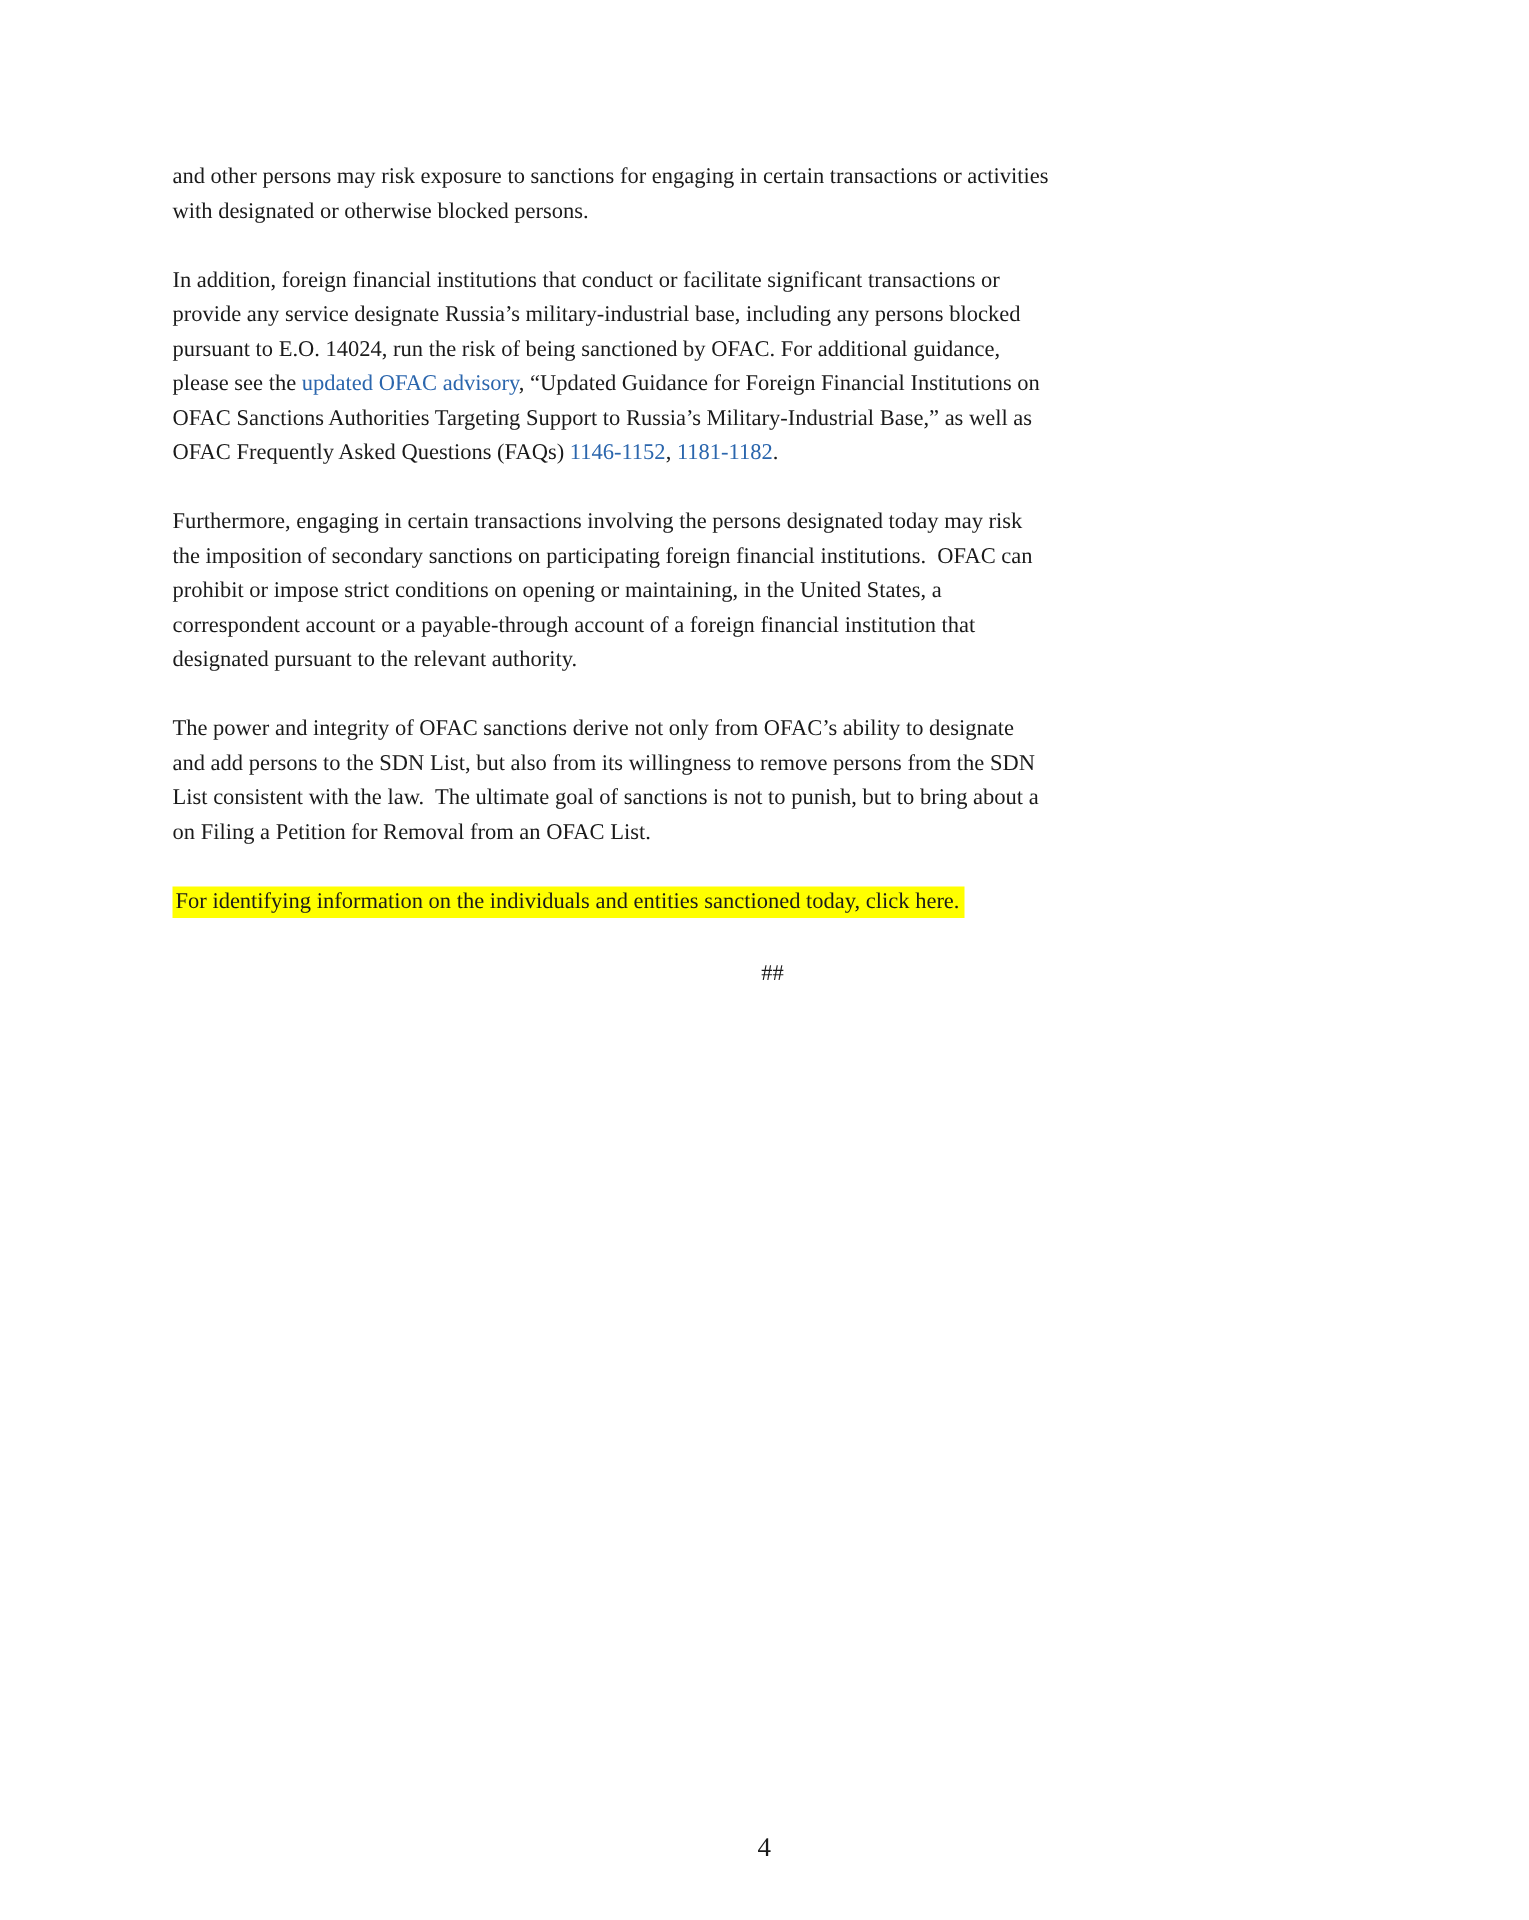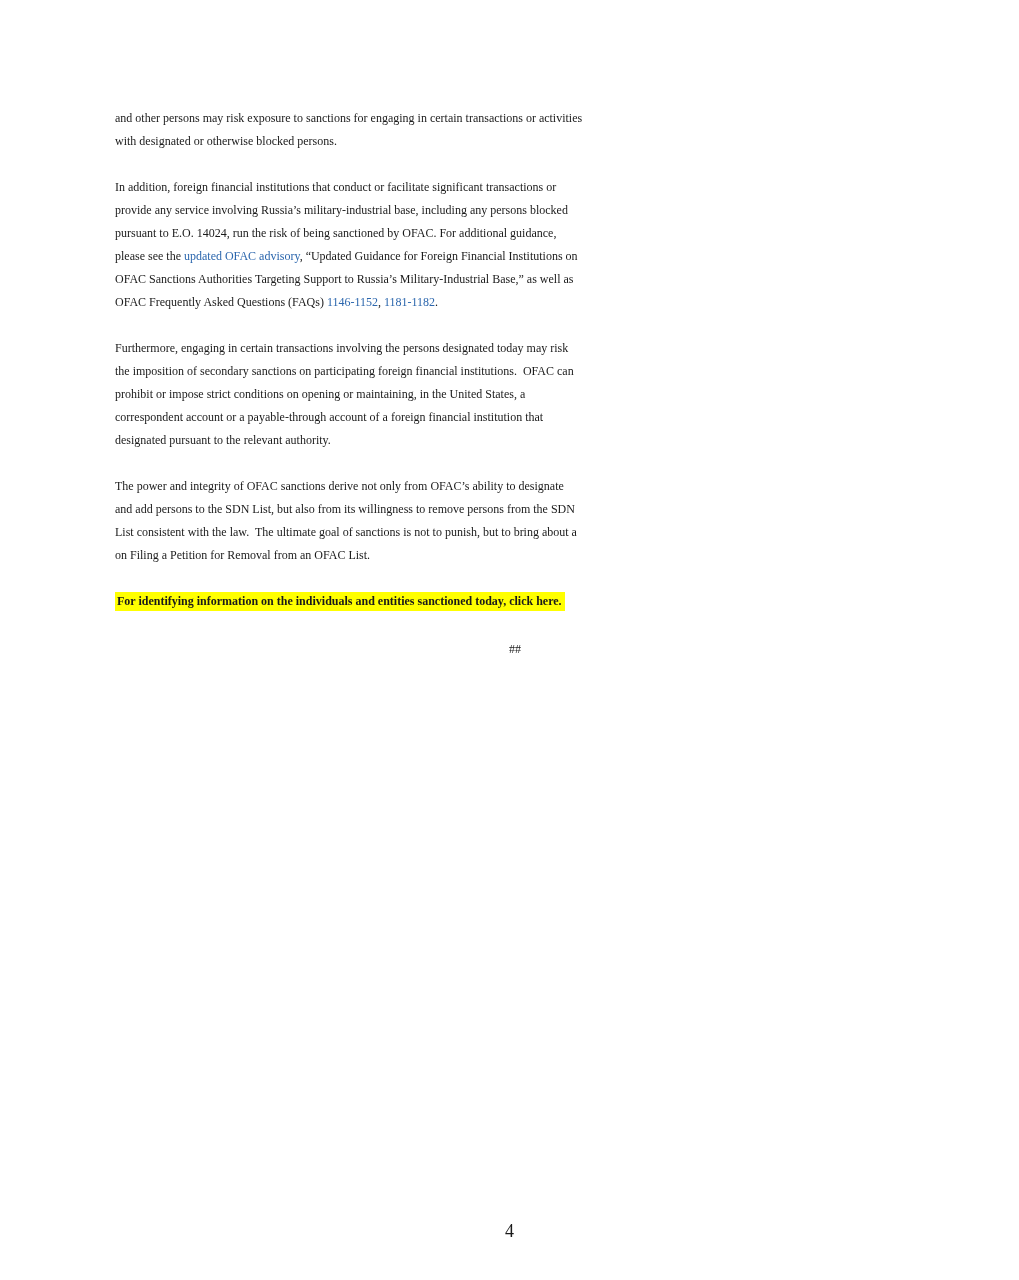--- a/index.html
+++ b/index.html
@@ -15,32 +15,31 @@
   .page-content {
     position: absolute;
     left: 115px;
     top: 107px;
     width: 800px;
   }
   .para { margin: 0 0 23px 0; }
   .ln {
     display: block;
     white-space: pre;
-    font-size: 12px;
+    font-size: 15px;
     line-height: 23px;
   }
   a.doclink {
     color: var(--link-color, #2b66ad);
     cursor: pointer;
   }
   mark.hl {
     background: var(--highlight-color, #ffff00);
     color: inherit;
     padding: 2px 3px 3px 2px;
-    font-weight: bold;
   }
   .end-mark-para { margin-top: 25px; }
   .end-mark-para .ln { text-align: center; }
   .page-number {
     position: absolute;
     top: 1220px;
     left: 0;
     width: 1019px;
     text-align: center;
     font-size: 18px;
@@ -52,21 +51,21 @@
 
 <div class="page-content">
 
   <p class="para">
     <span class="ln">and other persons may risk exposure to sanctions for engaging in certain transactions or activities</span>
     <span class="ln">with designated or otherwise blocked persons.</span>
   </p>
 
   <p class="para">
     <span class="ln">In addition, foreign financial institutions that conduct or facilitate significant transactions or</span>
-    <span class="ln">provide any service involving Russia’s military-industrial base, including any persons blocked</span>
+    <span class="ln">provide any service designate Russia’s military-industrial base, including any persons blocked</span>
     <span class="ln">pursuant to E.O. 14024, run the risk of being sanctioned by OFAC. For additional guidance,</span>
     <span class="ln"><span>please see the </span><a class="doclink">updated OFAC advisory</a><span>, “Updated Guidance for Foreign Financial Institutions on</span></span>
     <span class="ln">OFAC Sanctions Authorities Targeting Support to Russia’s Military-Industrial Base,” as well as</span>
     <span class="ln"><span>OFAC Frequently Asked Questions (FAQs) </span><a class="doclink">1146-1152</a><span>, </span><a class="doclink">1181-1182</a><span>.</span></span>
   </p>
 
   <p class="para">
     <span class="ln">Furthermore, engaging in certain transactions involving the persons designated today may risk</span>
     <span class="ln">the imposition of secondary sanctions on participating foreign financial institutions.  OFAC can</span>
     <span class="ln">prohibit or impose strict conditions on opening or maintaining, in the United States, a</span>

